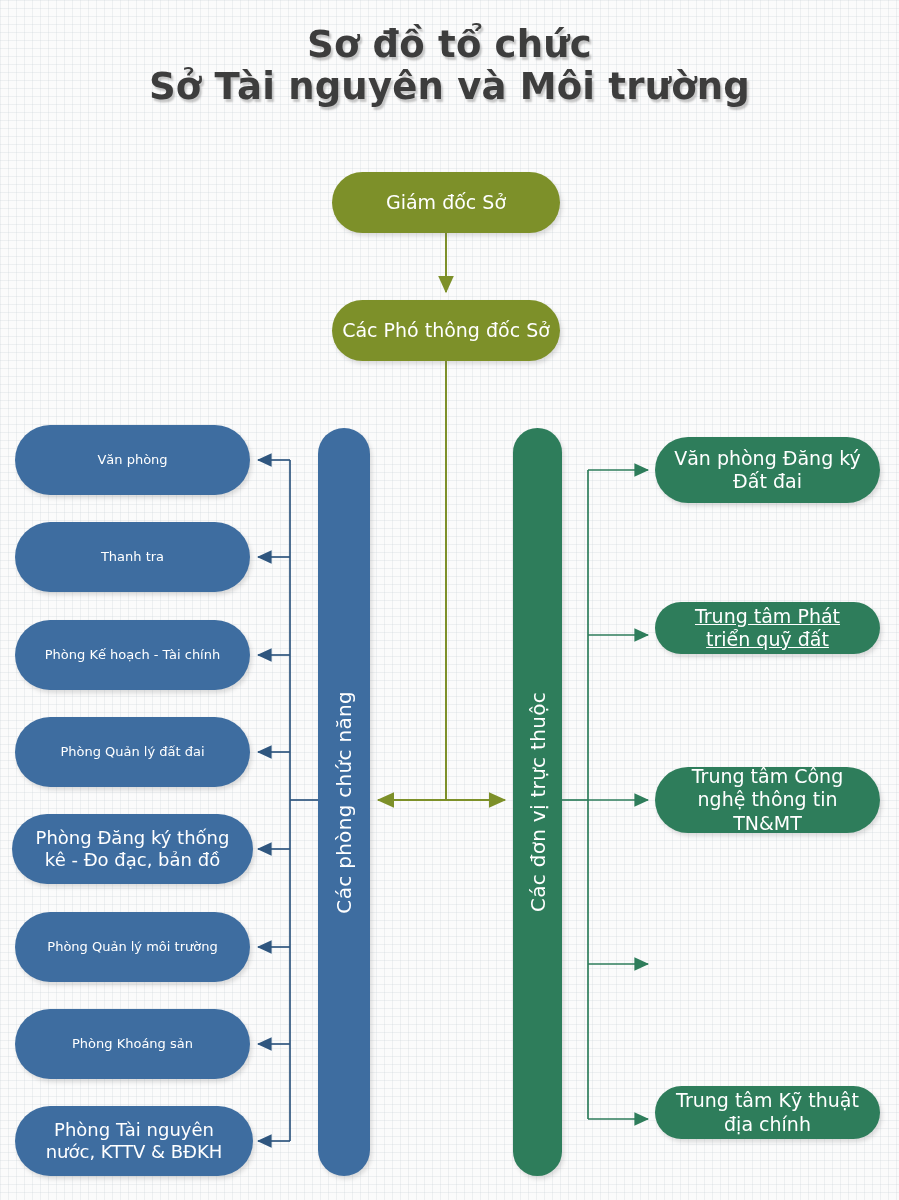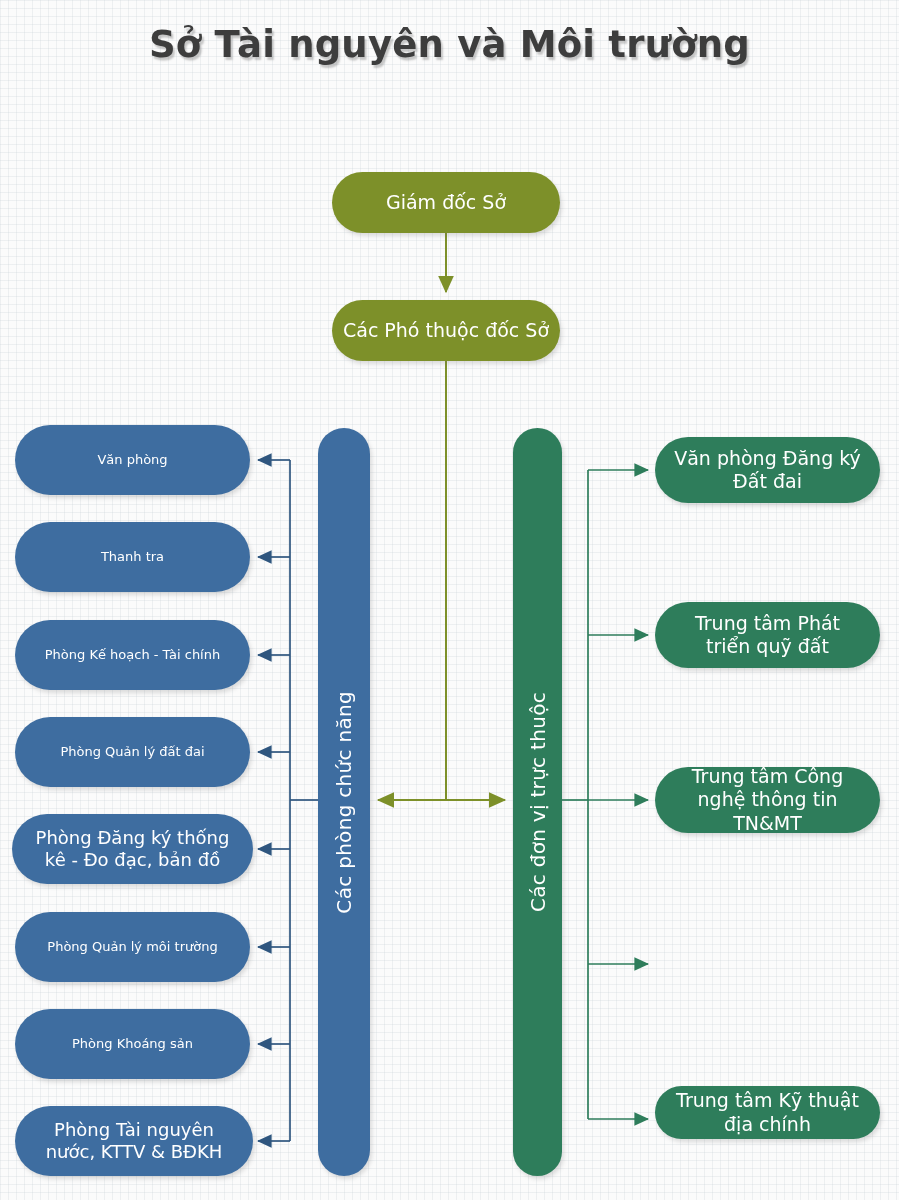--- a/index.html
+++ b/index.html
@@ -144,29 +144,30 @@
     <path d="M562,800 L588,800" stroke="#2e7d5b" stroke-width="1.7" fill="none"></path>
     <path d="M588,470 L588,1119" stroke="#2e7d5b" stroke-width="1.7" fill="none"></path>
     <path d="M588,470 L648,470" stroke="#2e7d5b" stroke-width="1.7" fill="none" marker-end="url(#arr-green)"></path>
     <path d="M588,635 L648,635" stroke="#2e7d5b" stroke-width="1.7" fill="none" marker-end="url(#arr-green)"></path>
     <path d="M588,800 L648,800" stroke="#2e7d5b" stroke-width="1.7" fill="none" marker-end="url(#arr-green)"></path>
     <path d="M588,964 L648,964" stroke="#2e7d5b" stroke-width="1.7" fill="none" marker-end="url(#arr-green)"></path>
     <path d="M588,1119 L648,1119" stroke="#2e7d5b" stroke-width="1.7" fill="none" marker-end="url(#arr-green)"></path>
   </svg>
 
   <div class="title-block">
+    <div class="title-line l1">Sơ đồ tổ chức</div>
     <div class="title-line l2">Sở Tài nguyên và Môi trường</div>
   </div>
 
   <div class="node node-olive" style="left:332px; top:172px; width:228px; height:61px;">
     <span>Giám đốc Sở</span>
   </div>
 
   <div class="node node-olive" style="left:332px; top:300px; width:228px; height:61px;">
-    <span>Các Phó thuộc đốc Sở</span>
+    <span>Các Phó thông đốc Sở</span>
   </div>
 
   <div class="spine spine-blue" style="left:318px; top:428px; width:52px; height:748px;">
     <span class="spine-inner">Các phòng chức năng</span>
   </div>
 
   <div class="spine spine-green" style="left:513px; top:428px; width:49px; height:748px;">
     <span class="spine-inner">Các đơn vị trực thuộc</span>
   </div>
 
@@ -191,21 +192,21 @@
   <div class="node node-blue" style="left:15px; top:1009px; width:235px; height:70px;align-items:center;">
     <span>Phòng Khoáng sản</span>
   </div>
   <div class="node node-blue" style="left:15px; top:1106px; width:238px; height:70px; font-size:18px;">
     <span>Phòng Tài nguyên nước, KTTV &amp; BĐKH</span>
   </div>
 
   <div class="node node-green" style="left:655px; top:437px; width:225px; height:66px;">
     <span>Văn phòng Đăng ký Đất đai</span>
   </div>
-  <div class="node node-green" style="left:655px; top:602px; width:225px; height:66px;">
+  <div class="node node-green" style="left:655px; top:602px; width:225px; height:52px;text-decoration:underline;">
     <span>Trung tâm Phát triển quỹ đất</span>
   </div>
   <div class="node node-green" style="left:655px; top:767px; width:225px; height:66px;">
     <span>Trung tâm Công nghệ thông tin TN&amp;MT</span>
   </div>
   <div class="node node-green" style="left:655px; top:1086px; width:225px; height:53px;">
     <span>Trung tâm Kỹ thuật địa chính</span>
   </div>
 
 </div>

